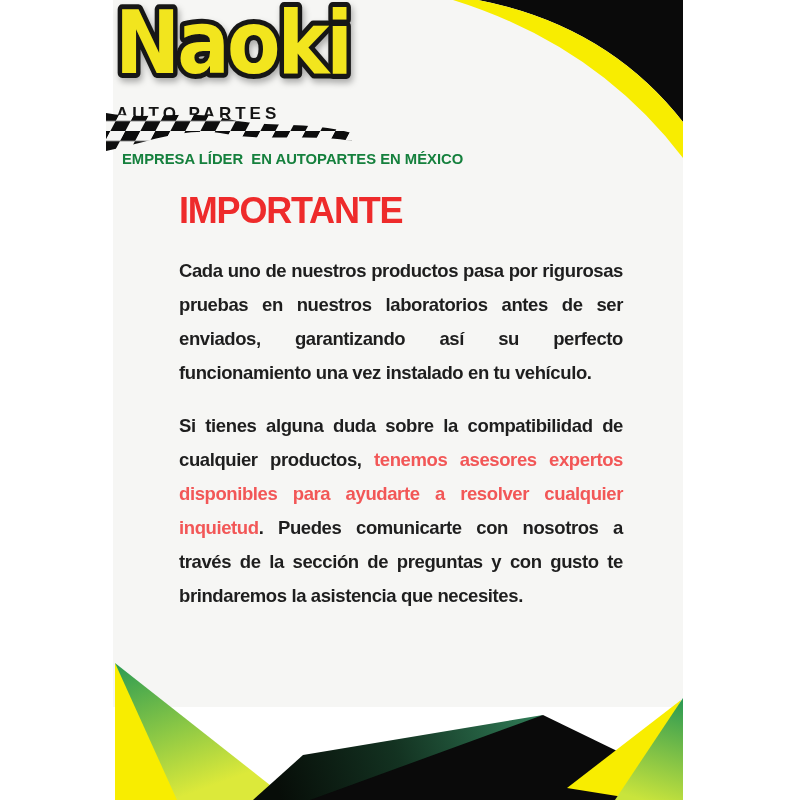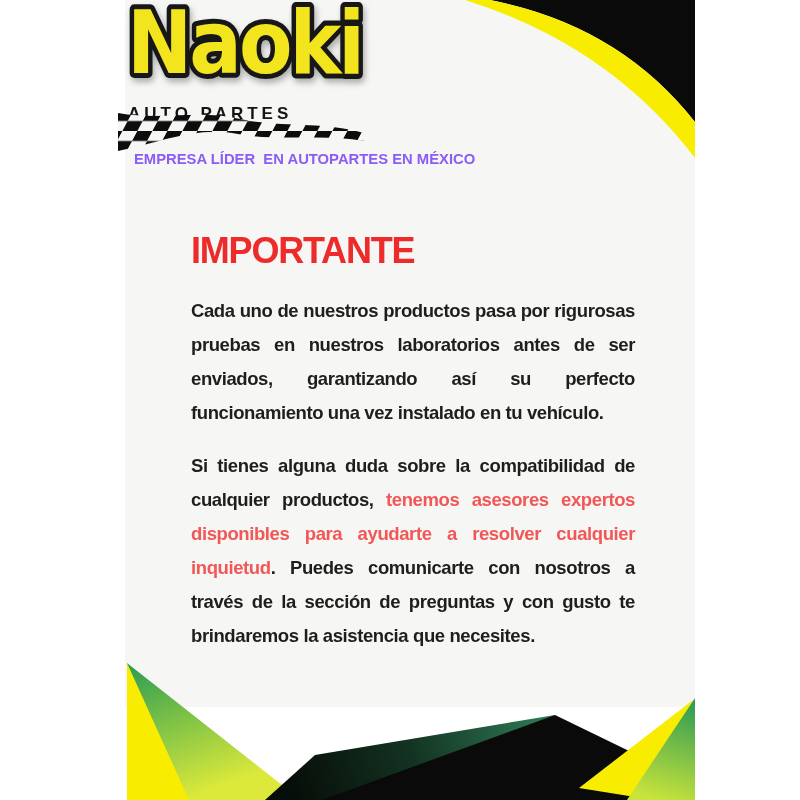--- a/index.html
+++ b/index.html
@@ -1,29 +1,29 @@
 <!DOCTYPE html>
 <html><head>
 <meta charset="utf-8">
 <style>
   html,body{margin:0;padding:0;background:#ffffff;}
   body{width:800px;height:800px;position:relative;overflow:hidden;
        font-family:"Liberation Sans", sans-serif;}
-  .flyer{position:absolute;left:125px;top:0;width:570px;height:707px;
+  .flyer{position:absolute;left:113px;top:0;width:570px;height:707px;
          background:#f6f6f4;}
   .deco{position:absolute;left:0;top:0;width:570px;height:800px;display:block;}
   .logo-block{position:absolute;left:0;top:0;width:360px;}
   .naoki-svg{position:absolute;left:-4px;top:-4px;
              filter:drop-shadow(2px 4px 3px rgba(0,0,0,0.30));}
   .auto-partes{position:absolute;left:3px;top:92px;font-size:17px;font-weight:bold;
                letter-spacing:4px;color:#141414;white-space:pre;margin-top:12px;}
   .flag-svg{position:absolute;left:-7px;top:111px;display:block;}
   .tagline{position:absolute;left:9px;top:151px;font-size:14.8px;font-weight:bold;
-           color:#8b5cf6;white-space:pre;letter-spacing:0px;}
-  .content{position:absolute;left:66px;top:192px;width:444px;margin-top:40px;}
+           color:#15803d;white-space:pre;letter-spacing:0px;}
+  .content{position:absolute;left:66px;top:192px;width:444px;}
   .title{font-size:36px;font-weight:bold;letter-spacing:-1.2px;color:#ee2b2b;
          margin:0 0 24px 0;line-height:38px;}
   .para{font-size:18.5px;font-weight:bold;letter-spacing:-0.4px;line-height:34px;
         color:#1e1e1e;text-align:justify;margin:0 0 19px 0;}
   .para .hl{color:#f25757;}
 </style>
 </head>
 <body>
 
 <div class="flyer">

